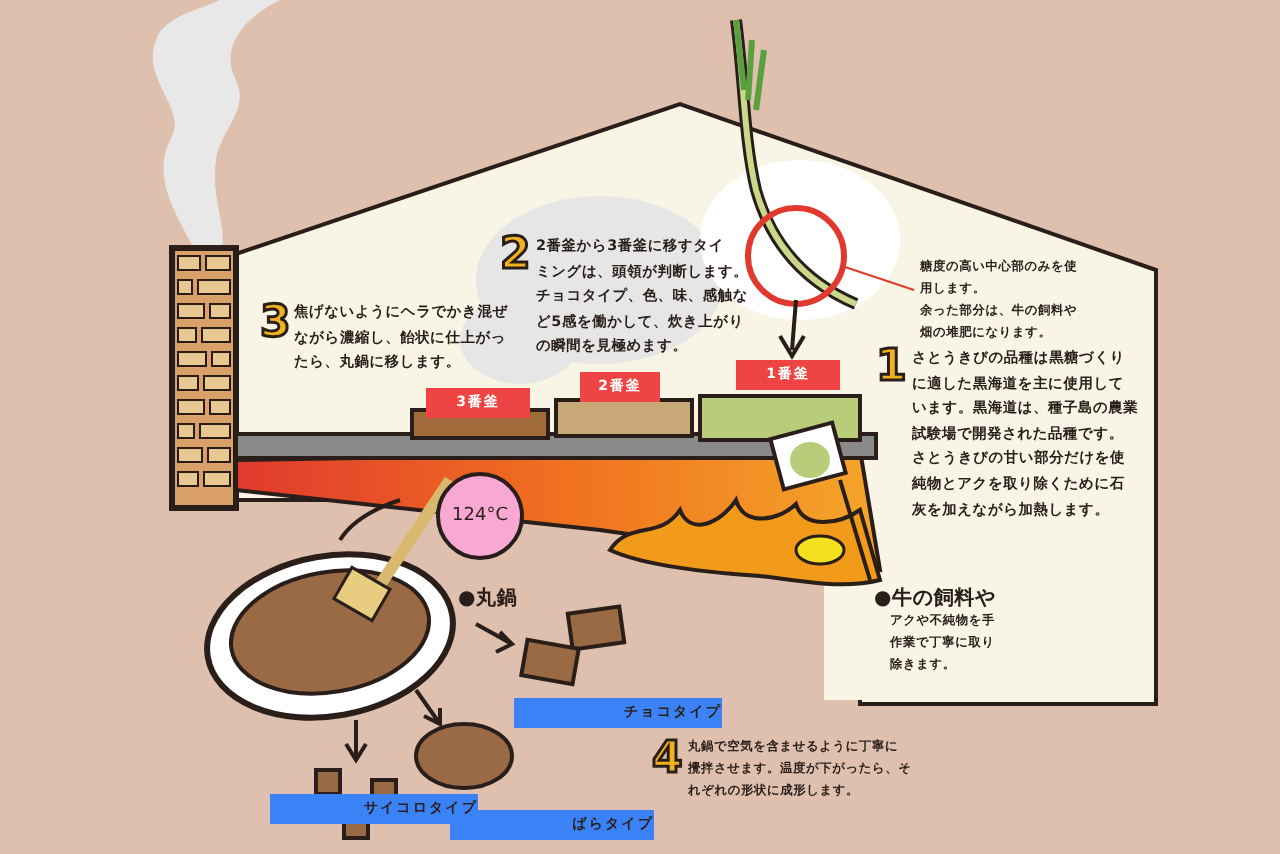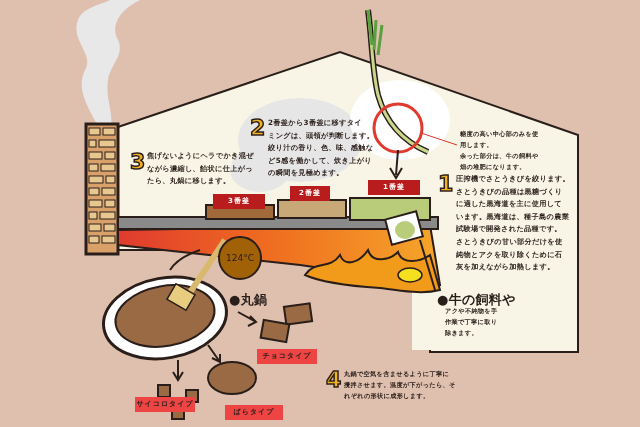--- a/index.html
+++ b/index.html
@@ -2,24 +2,24 @@
 <html><head>
 <meta charset="utf-8">
 <style>
   html, body { margin: 0; padding: 0; }
   body { width: 640px; height: 427px; overflow: hidden; background: #dfc0ae; font-family: "DejaVu Sans", sans-serif; position: relative; }
   .stage { position: absolute; left: 0; top: 0; width: 640px; height: 427px; }
   svg.bg { position: absolute; left: 0; top: 0; }
   .txt { position: absolute; color: #2a1e1a; font-size: 7.2px; line-height: 12.6px; font-weight: bold; letter-spacing: 0.3px; }
   .small { font-size: 6.2px; line-height: 11px; }
   .step-num { position: absolute; font-family: "DejaVu Sans", sans-serif; font-weight: bold; font-size: 22px; color: #f2b21e; -webkit-text-stroke: 1.5px #2a1e1a; line-height: 22px; }
-  .label-dark { position: absolute; background: #b91c1c; color: #ffffff; font-size: 7px; font-weight: bold; text-align: center; line-height: 15px; height: 15px; letter-spacing: 1px; }
-  .label-orange { position: absolute; background: #ef4444; color: #2a1e1a; font-size: 7px; font-weight: bold; text-align: center; line-height: 15px; height: 15px; letter-spacing: 1px; }
-  .temp { position: absolute; width: 40px; height: 40px; border-radius: 50%; background: #a16207; border: 2px solid #2a1e1a; color: #2a1e1a; font-size: 9px; line-height: 40px; text-align: center; }
-  .bullet-title { font-size: 13px; font-weight: bold; text-align: center; }
+  .label-dark { position: absolute; background: #ef4444; color: #ffffff; font-size: 7px; font-weight: bold; text-align: center; line-height: 15px; height: 15px; letter-spacing: 1px; }
+  .label-orange { position: absolute; background: #3b82f6; color: #2a1e1a; font-size: 7px; font-weight: bold; text-align: right; line-height: 15px; height: 15px; letter-spacing: 1px; padding-left: 44px; }
+  .temp { position: absolute; width: 40px; height: 40px; border-radius: 50%; background: #f9a8d4; border: 2px solid #2a1e1a; color: #2a1e1a; font-size: 9px; line-height: 40px; text-align: center; }
+  .bullet-title { font-size: 10px; font-weight: bold; text-align: center; }
 </style>
 </head>
 <body>
 
 <div class="stage">
   <svg class="bg" width="640" height="427" viewBox="0 0 640 427">
 
     <path d="M100,130 C90,110 75,90 85,70 C95,55 70,40 78,20 C82,8 100,5 110,0 L140,0 C120,10 110,25 118,40 C125,55 110,65 108,80 C105,100 115,115 110,130 Z" fill="#e8e8e8"></path>
 
     <polygon points="115,128 340,52 578,135 578,352 430,352 430,250 115,250" fill="#f8f5e6" stroke="#2a1e1a" stroke-width="2"></polygon>
@@ -109,35 +109,34 @@
   <div class="txt" style="left:147px;top:150px;">
     <div>焦げないようにヘラでかき混ぜ</div>
     <div>ながら濃縮し、飴状に仕上がっ</div>
     <div>たら、丸鍋に移します。</div>
   </div>
 
   <div class="step-num" style="left:250px;top:117px;">2</div>
   <div class="txt" style="left:268px;top:117px;">
     <div>2番釜から3番釜に移すタイ</div>
     <div>ミングは、頭領が判断します。</div>
-    <div>絞り汁の香り、色、味、感触な</div>
+    <div>チョコタイプ、色、味、感触な</div>
     <div>ど5感を働かして、炊き上がり</div>
     <div>の瞬間を見極めます。</div>
   </div>
 
   <div class="txt small" style="left:460px;top:128px;">
     <div>糖度の高い中心部のみを使</div>
     <div>用します。</div>
     <div>余った部分は、牛の飼料や</div>
     <div>畑の堆肥になります。</div>
   </div>
 
   <div class="step-num" style="left:438px;top:173px;">1</div>
   <div class="txt" style="left:456px;top:173px;">
-    <div>圧搾機でさとうきびを絞ります。</div>
     <div>さとうきびの品種は黒糖づくり</div>
     <div>に適した黒海道を主に使用して</div>
     <div>います。黒海道は、種子島の農業</div>
     <div>試験場で開発された品種です。</div>
     <div>さとうきびの甘い部分だけを使</div>
     <div>純物とアクを取り除くために石</div>
     <div>灰を加えながら加熱します。</div>
   </div>
 
   <div class="label-dark" style="left:213px;top:194px;width:52px;">3番釜</div>

